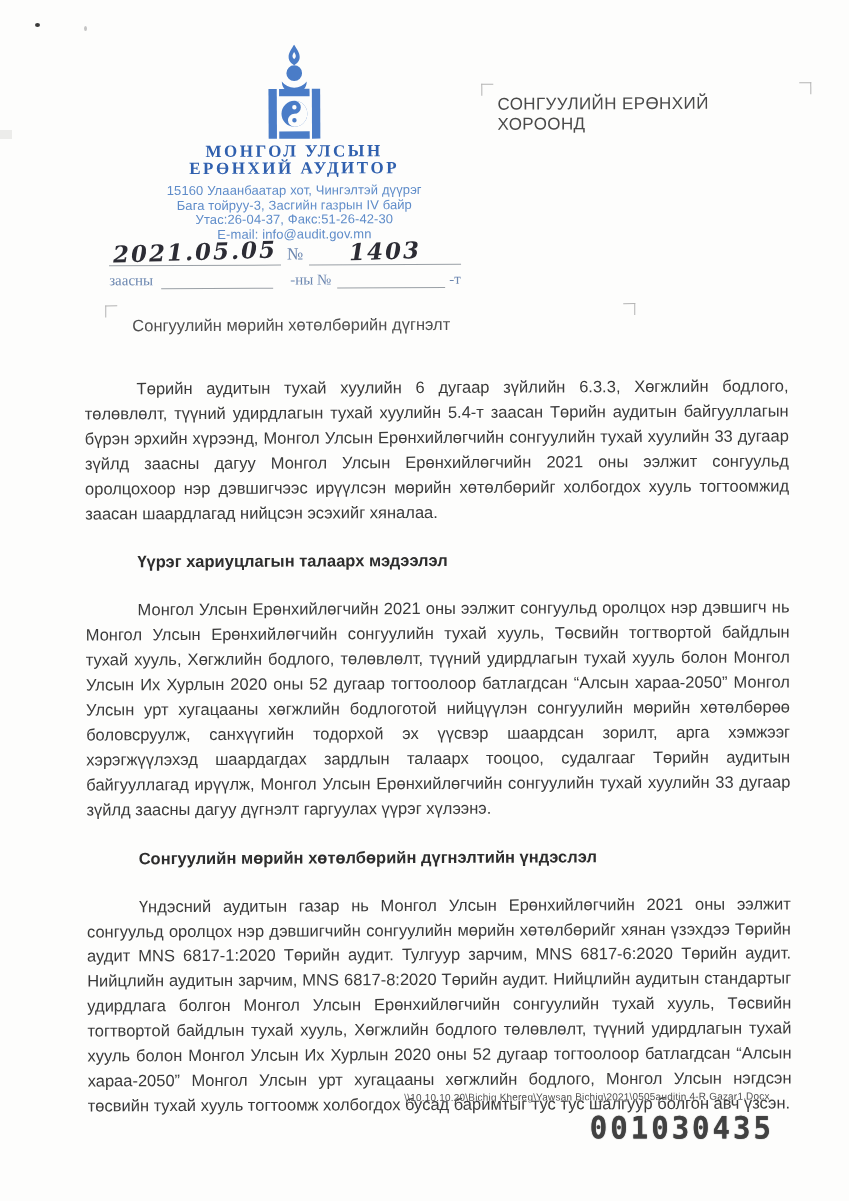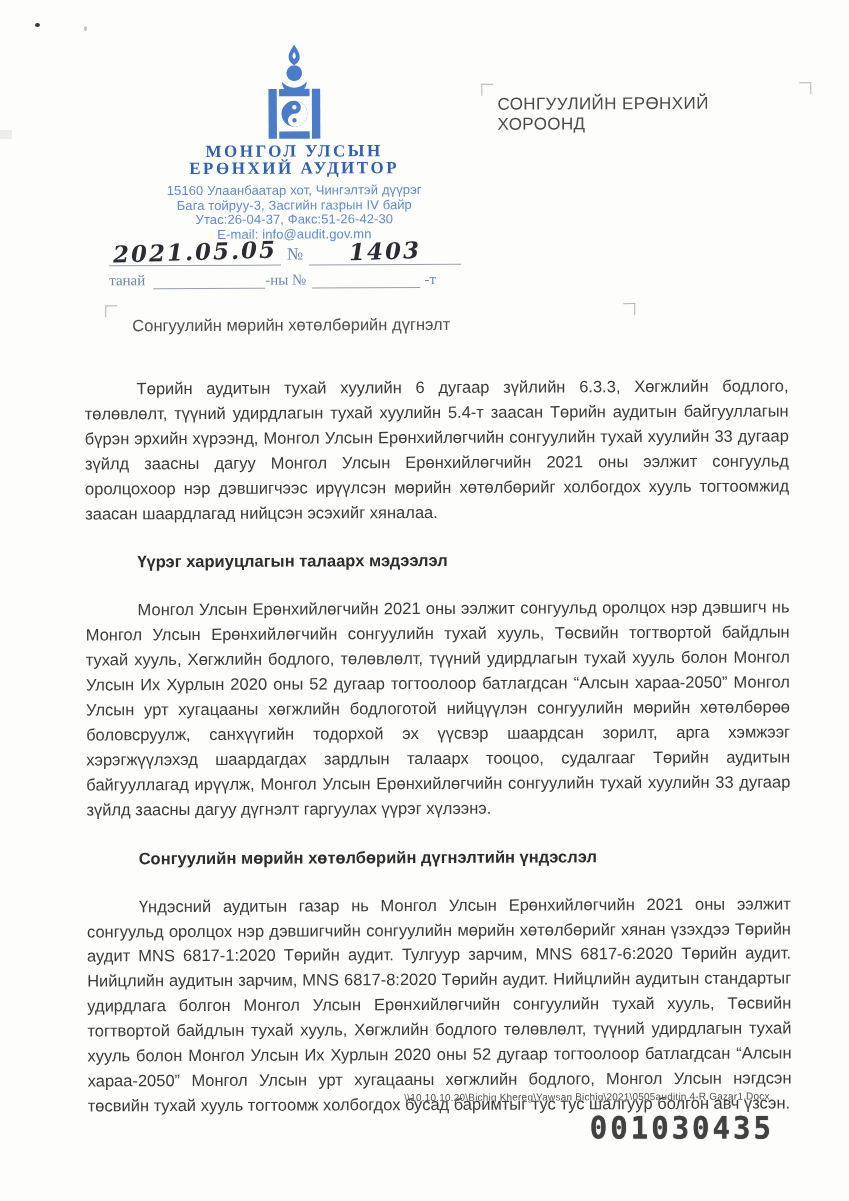--- a/index.html
+++ b/index.html
@@ -21,21 +21,21 @@
   .uline{border-bottom:1.6px solid #9aa0a6;}
   .hw{font-family:"DejaVu Serif",serif;font-style:italic;font-weight:bold;
       color:#2c2c34;font-size:23px;letter-spacing:2px;transform:rotate(-1.5deg);display:inline-block;}
   .hw-date{width:168px;padding-left:4px;}
   .no-sign{font-size:17px;margin:0 6px 1px 6px;}
   .hw-num{width:152px;text-align:center;}
   .ref-row2{display:flex;align-items:flex-end;margin-top:3px;font-size:15px;height:20px;}
   .gap1{width:112px;margin-left:8px;}
   .gap2{width:108px;margin-left:6px;}
   .ref-row2 .lbl{padding-bottom:0;}
-  .ref-row2 .mid{margin-left:0;}
+  .ref-row2 .mid{margin-left:17px;}
   .ref-row2 .end{margin-left:4px;}
 
   
   .recipient{position:absolute;left:483px;top:84px;width:330px;}
   .recipient .txt{display:block;padding:11px 10px 0 16px;font-size:17px;letter-spacing:0.4px;
                   color:#4a4a4a;}
   .corner{position:absolute;width:11px;height:11px;border:0 solid #b3b3b3;}
   .corner.tl{left:0;top:0;border-left-width:1.5px;border-top-width:1.5px;}
   .corner.tr{right:0;top:0;border-right-width:1.5px;border-top-width:1.5px;}
 
@@ -101,21 +101,21 @@
       <span class="txt">СОНГУУЛИЙН ЕРӨНХИЙ ХОРООНД</span>
     </div>
 
     <div class="ref-block">
       <div class="ref-row1">
         <span class="uline hw-date"><span class="hw">2021.05.05</span></span>
         <span class="no-sign">№</span>
         <span class="uline hw-num"><span class="hw">1403</span></span>
       </div>
       <div class="ref-row2">
-        <span class="lbl">танай</span>
+        <span class="lbl">заасны</span>
         <span class="uline gap1"></span>
         <span class="mid">-ны №</span>
         <span class="uline gap2"></span>
         <span class="end">-т</span>
       </div>
     </div>
 
     <div class="doc-title">
       <span class="corner tl"></span>
       <span class="corner tr"></span>

